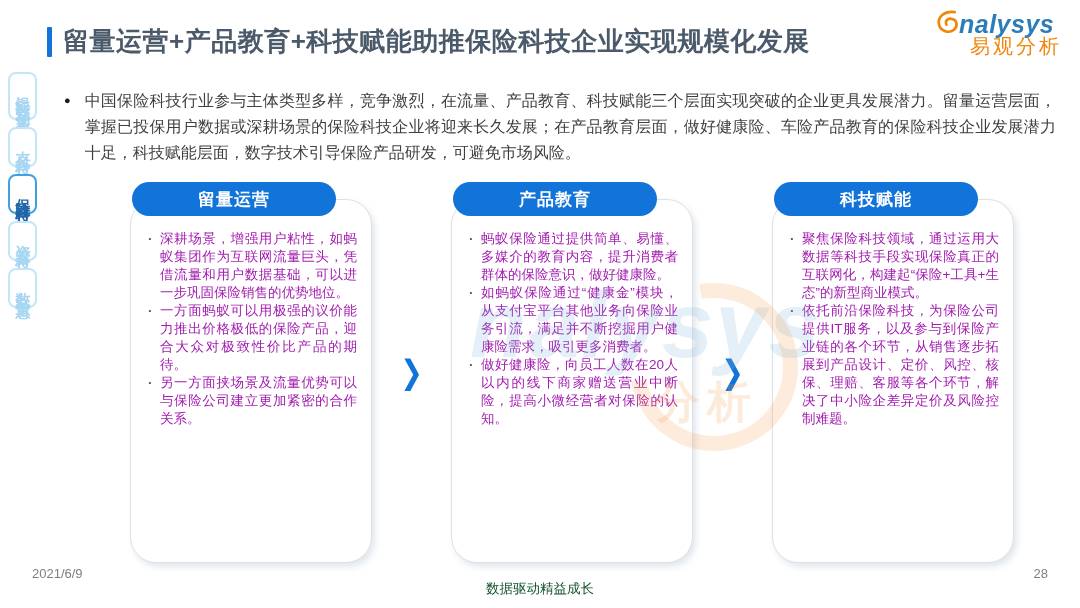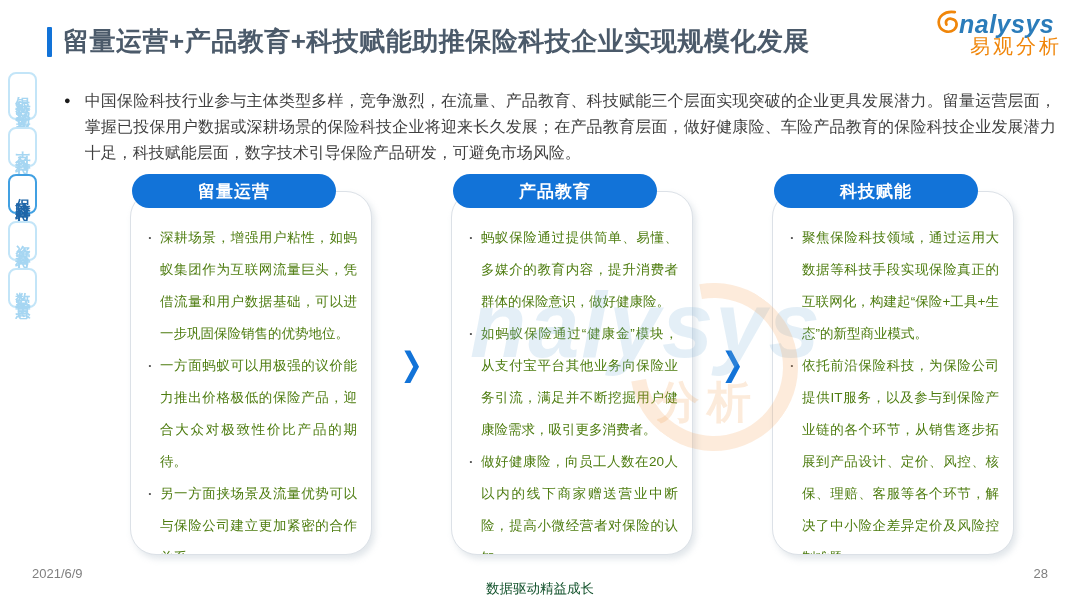--- a/index.html
+++ b/index.html
@@ -31,38 +31,38 @@
   .sidebar { position: absolute; left: 8px; top: 72px; display: flex; flex-direction: column; gap: 7px; z-index: 15; }
   .side-tab {
     writing-mode: vertical-rl; text-orientation: upright;
     border: 2px solid #c3e5f8; border-radius: 8px; background: #ffffff;
     color: #a6d6f2; font-size: 15px; font-weight: bold;
     padding: 10px 3px; letter-spacing: 4px; cursor: pointer;
   }
   .side-tab.active { border-color: #41a0e2; color: #1f66a8; }
 
   
-  .columns { position: absolute; left: 130px; top: 174px; width: 884px; display: flex; align-items: flex-start; }
+  .columns { position: absolute; left: 130px; top: 182px; width: 884px; display: flex; align-items: flex-start; }
   .column { width: 242px; position: relative; z-index: 2; flex: 0 0 auto; }
   .pill {
     position: relative; z-index: 3; width: 204px; height: 34px; margin-left: 2px;
     background: #1273d8; border-radius: 17px; color: #ffffff;
     font-size: 17px; font-weight: bold; letter-spacing: 1px;
     display: flex; align-items: center; justify-content: center;
   }
   .card {
     margin-top: -17px; height: 364px; background: #ffffff;
     border: 1px solid #dce1e7; border-radius: 26px;
     box-shadow: 3px 4px 6px rgba(160,175,190,0.30);
     padding: 30px 14px 16px 16px; overflow: hidden;
   }
   .bullet-list { list-style: none; }
   .bullet-list li {
     position: relative; padding-left: 13px;
-    font-size: 13.5px; color: #4d7c0f; line-height: 32px; text-align: justify;
+    font-size: 13.5px; color: #a21caf; line-height: 18px; text-align: justify;
   }
   .bullet-list li::before { content: "·"; position: absolute; left: 1px; top: 0; font-weight: bold; color: #595959; }
 
   .arrow-cell { width: 79px; align-self: stretch; display: flex; align-items: center; justify-content: center; flex: 0 0 auto; }
   .chevron { color: #1273d8; font-size: 27px; font-weight: 900; transform: scaleY(1.2); line-height: 1; }
 
   
   .watermark { position: absolute; left: 470px; top: 245px; width: 360px; height: 240px; z-index: 8; pointer-events: none; }
   .wm-latin {
     position: absolute; left: 0; top: 28px; font-size: 92px; font-style: italic; font-weight: bold;

